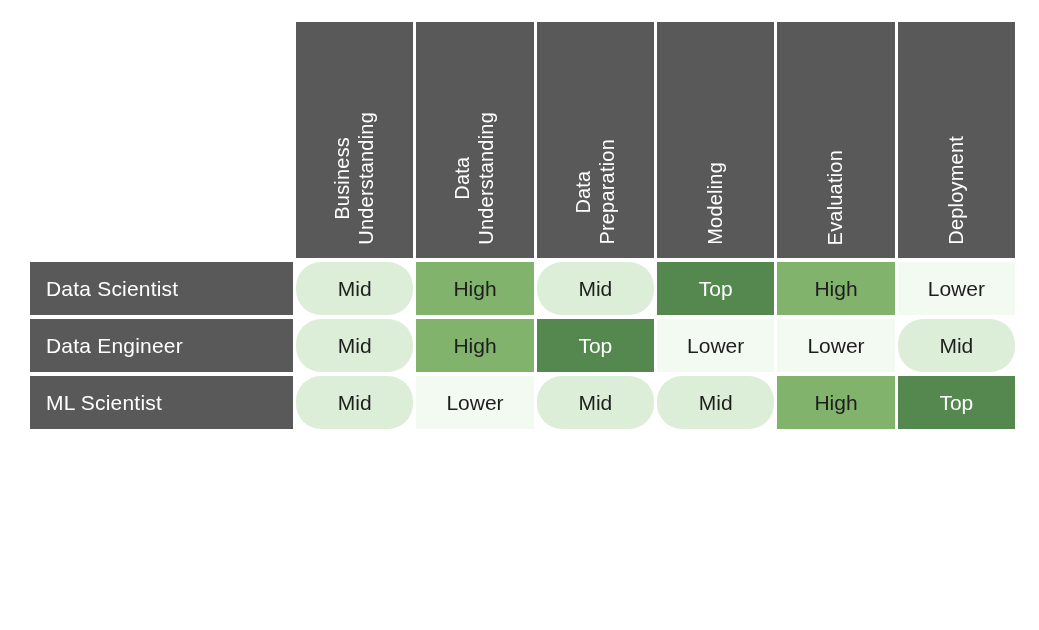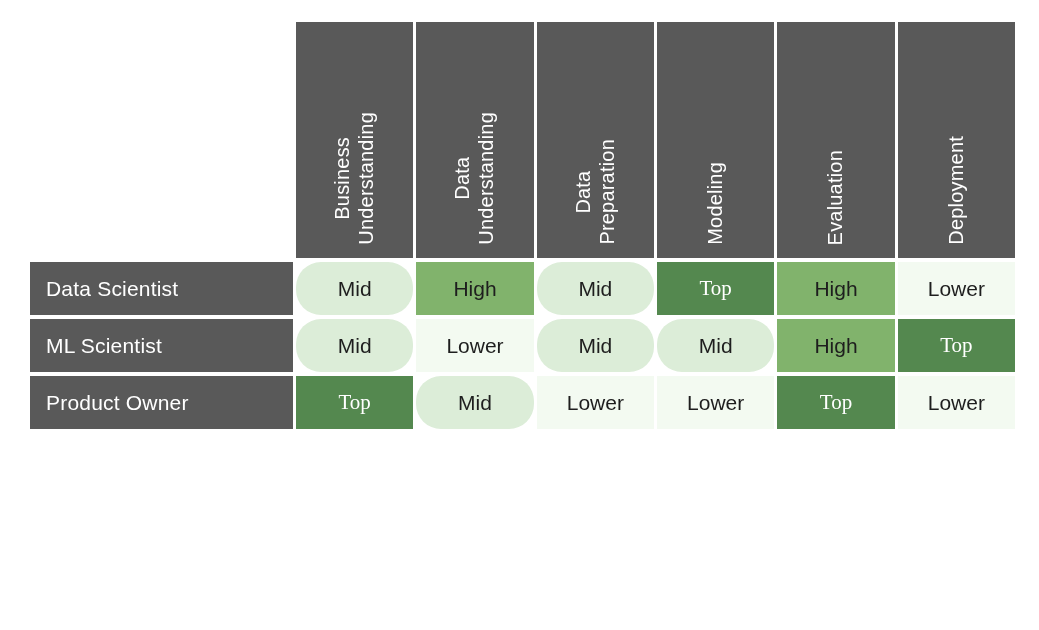--- a/index.html
+++ b/index.html
@@ -59,21 +59,21 @@
     margin-left: 19px;
   }
   td.cell {
     text-align: center;
     vertical-align: middle;
     font-size: 21px;
     color: var(--cell-text);
     height: 53px;
     padding: 0;
   }
-  td.level-top   { background: var(--top-bg);   color: var(--top-text); font-family: Liberation Serif, serif; }
+  td.level-top   { background: var(--top-bg);   color: var(--top-text); }
   td.level-high  { background: var(--high-bg); margin-left: 12px; }
   td.level-mid   { background: var(--mid-bg); border-radius: 25px; }
   td.level-lower { background: var(--lower-bg); }
 </style>
 </head>
 <body>
 
 <div class="canvas">
   <table class="matrix">
     <colgroup>
@@ -115,32 +115,32 @@
         <tr>
           <th class="row-header">Data Scientist</th>
           <td class="cell level-mid">Mid</td>
           <td class="cell level-high">High</td>
           <td class="cell level-mid">Mid</td>
           <td class="cell level-top">Top</td>
           <td class="cell level-high">High</td>
           <td class="cell level-lower">Lower</td>
         </tr>
         <tr>
+          <th class="row-header">Data Engineer</th>
+          <td class="cell level-mid">Mid</td>
+          <td class="cell level-high">High</td>
+          <td class="cell level-top">Top</td>
+          <td class="cell level-lower">Lower</td>
+          <td class="cell level-lower">Lower</td>
+          <td class="cell level-mid">Mid</td>
+        </tr>
+        <tr>
           <th class="row-header">ML Scientist</th>
           <td class="cell level-mid">Mid</td>
           <td class="cell level-lower">Lower</td>
           <td class="cell level-mid">Mid</td>
           <td class="cell level-mid">Mid</td>
           <td class="cell level-high">High</td>
           <td class="cell level-top">Top</td>
         </tr>
-        <tr>
-          <th class="row-header">Product Owner</th>
-          <td class="cell level-top">Top</td>
-          <td class="cell level-mid">Mid</td>
-          <td class="cell level-lower">Lower</td>
-          <td class="cell level-lower">Lower</td>
-          <td class="cell level-top">Top</td>
-          <td class="cell level-lower">Lower</td>
-        </tr>
       </tbody>
   </table>
 </div>
 
 </body></html>

